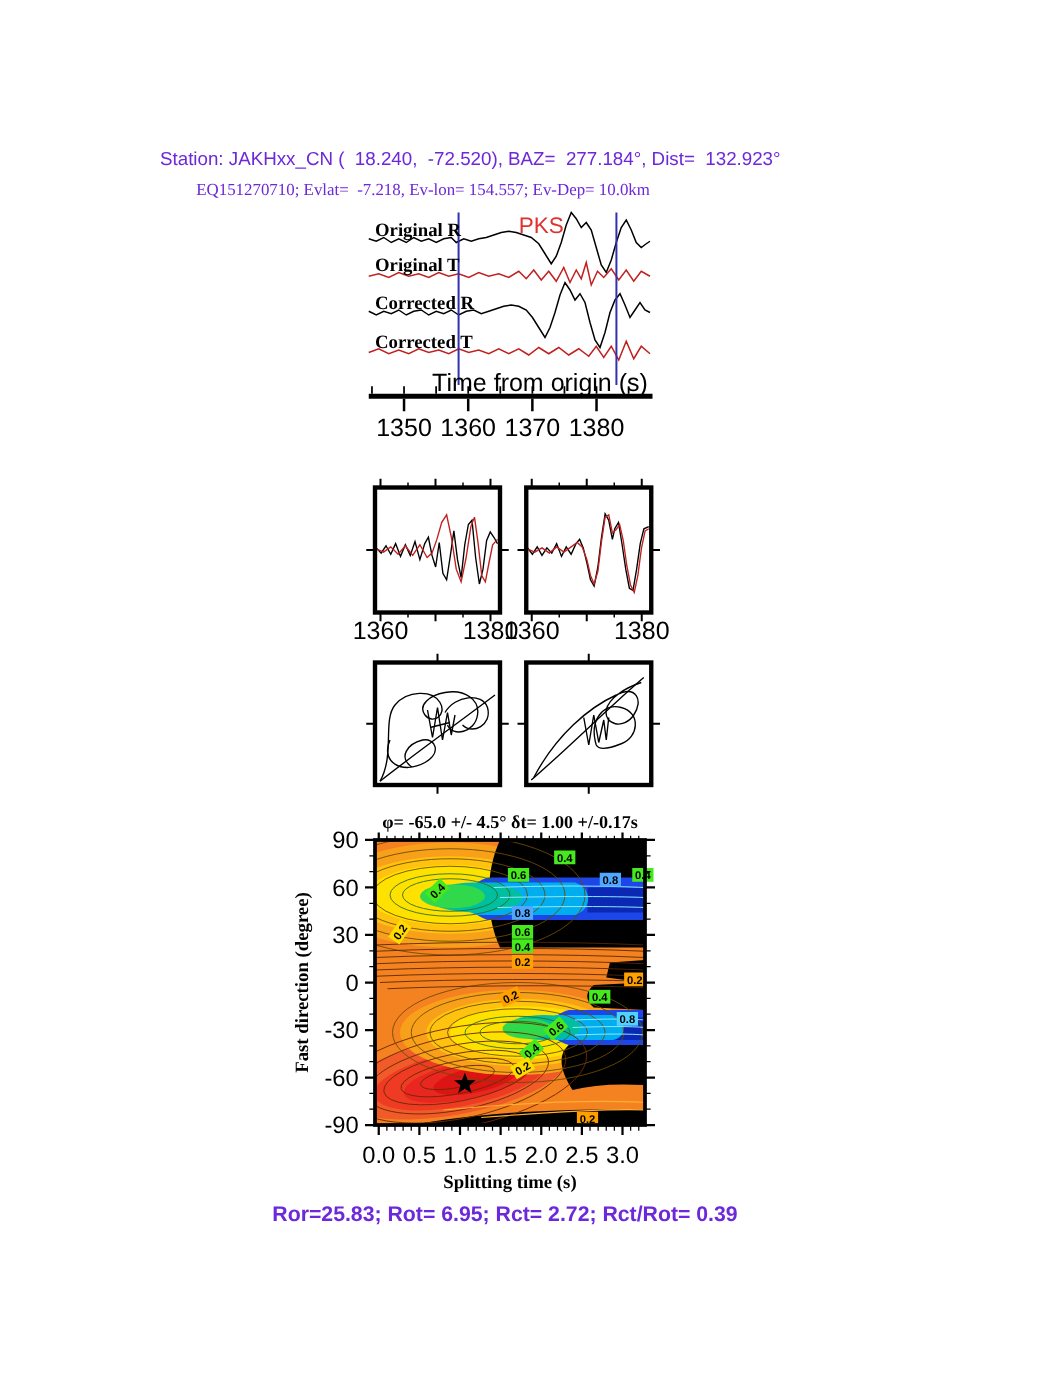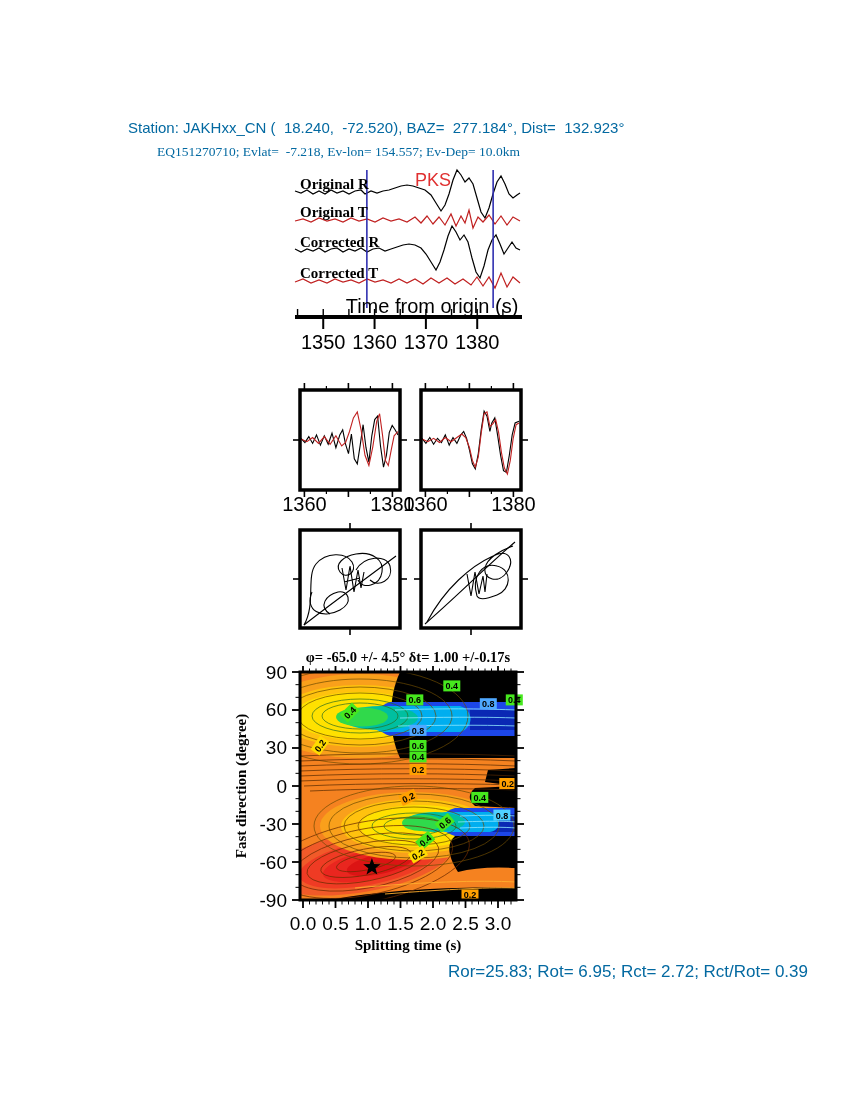--- a/index.html
+++ b/index.html
@@ -1,21 +1,21 @@
 <!DOCTYPE html>
 <html><head>
 <meta charset="utf-8">
 <style>
   html,body{margin:0;padding:0;background:#fff;}
   #page{position:relative;width:850px;height:1100px;background:#fff;overflow:hidden;
-        font-family:"Liberation Sans",sans-serif;color:#0369a1;}
+        font-family:"Liberation Sans",sans-serif;color:#6d28d9;}
   .abs{position:absolute;}
   .hdr1{left:128px;top:119px;font-size:15px;white-space:pre;}
   .hdr2{left:157px;top:144px;font-size:13.5px;white-space:pre;font-family:Liberation Serif, serif;}
-  .stats{left:0;top:962px;width:808px;text-align:right;font-size:17px;}
+  .stats{left:0;top:962px;width:808px;text-align:center;font-size:17px;font-weight:bold;}
   svg text{fill:#000;}
   .sans19{font-family:"Liberation Sans",sans-serif;font-size:19px;}
   .sans20{font-family:"Liberation Sans",sans-serif;font-size:20px;}
   .sans18r{font-family:"Liberation Sans",sans-serif;font-size:18px;fill:#e03030;}
   .serb15{font-family:"Liberation Serif",serif;font-weight:bold;font-size:15px;}
   .serb14{font-family:"Liberation Serif",serif;font-weight:bold;font-size:14.5px;}
   .clabel{font-family:"Liberation Sans",sans-serif;font-weight:bold;font-size:9px;}
 </style>
 </head>
 <body>

